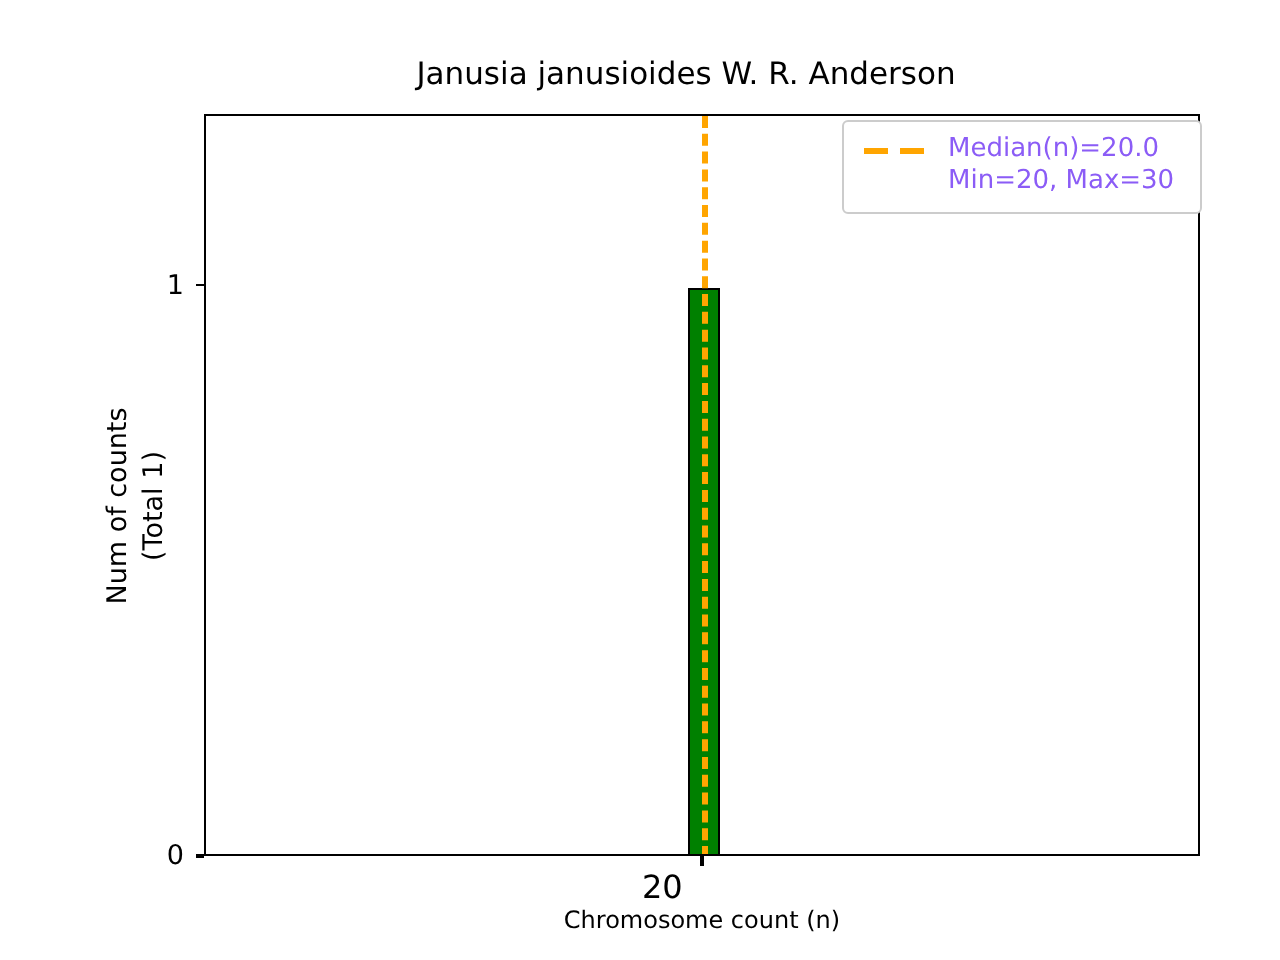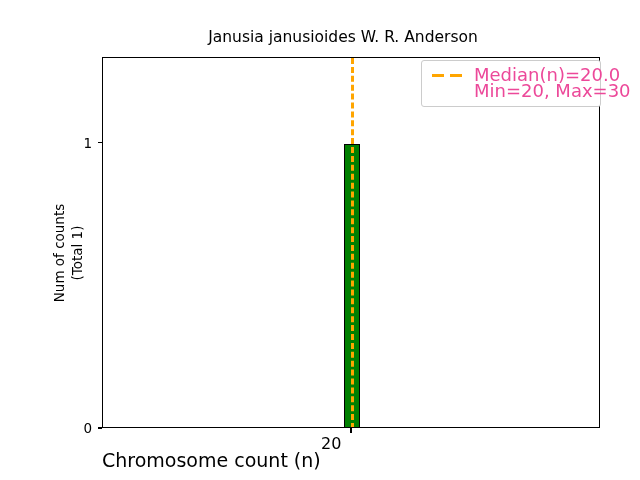--- a/index.html
+++ b/index.html
@@ -96,21 +96,22 @@
     color: #000000;
     white-space: nowrap;
   }
 
   
   #xlabel {
     position: absolute;
     left: 79px;
     top: 452px;
     width: 498px;
-    font-size: 19px;
+    text-align: center;
+    font-size: 12px;
     line-height: 16px;
     color: #000000;
     white-space: nowrap;
   }
   #ylabel-wrap {
     position: absolute;
     left: 0px;
     top: 0px;
     width: 640px;
     height: 480px;
@@ -153,23 +154,23 @@
   }
   #legend-sample .seg {
     position: absolute;
     top: 7px;
     height: 3px;
     background: #FFA500;
   }
   #legend-sample .seg.s1 { left: 1px; width: 12px; }
   #legend-sample .seg.s2 { left: 19px; width: 12px; }
   #legend-text {
-    font-size: 18px;
+    font-size: 13px;
     line-height: 16px;
-    color: #ec4899;
+    color: #8b5cf6;
     white-space: nowrap;
   }
   #legend-text div { display: block; }
 </style>
 </head>
 <body>
 
 <div id="figure">
 
   <div id="chart-title">Janusia janusioides W. R. Anderson</div>

